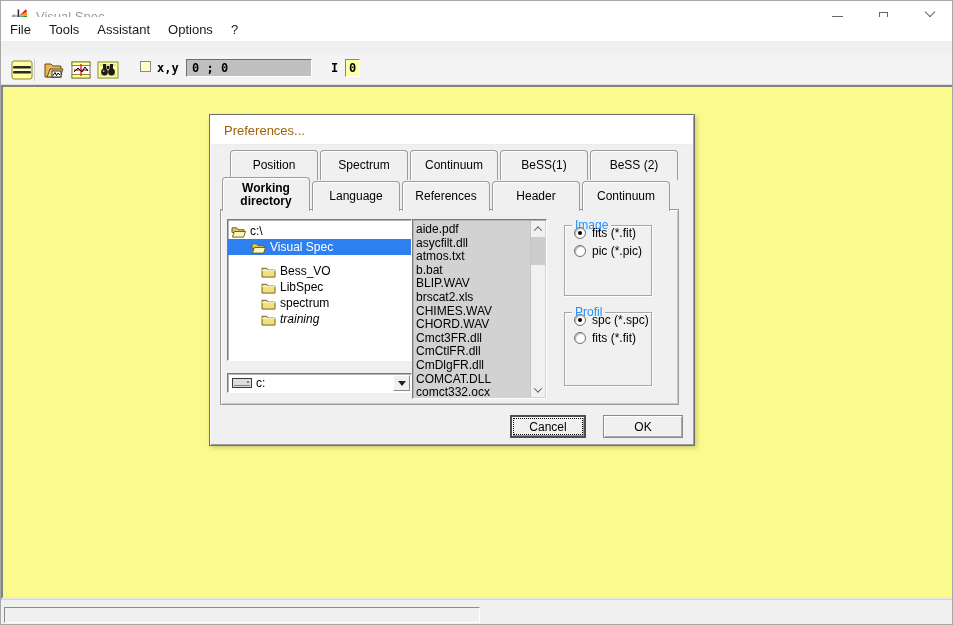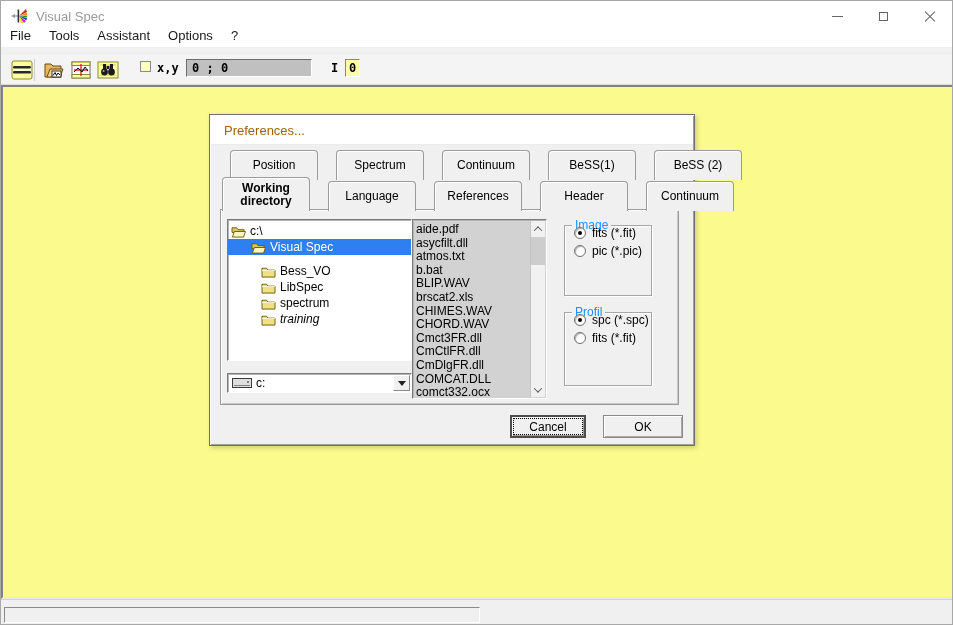--- a/index.html
+++ b/index.html
@@ -17,21 +17,21 @@
   .title-text { margin-left:8px; font-size:13px; color: var(--titlebar-text,#9a9a9a); }
   .win-controls { position:absolute; right:0; top:0; height:30px; display:flex; }
   .win-btn { width:46px; height:30px; display:flex; align-items:center; justify-content:center; }
   .glyph-min { width:11px; height:1px; background:#666; }
   .glyph-max { width:9px; height:9px; border:1px solid #666; }
   .glyph-close { position:relative; width:11px; height:11px; }
   .glyph-close::before,.glyph-close::after { content:""; position:absolute; left:-1px; top:5px; width:14px; height:1px; background:#666; }
   .glyph-close::before { transform:rotate(45deg); } .glyph-close::after { transform:rotate(-45deg); }
 
   
-  .menubar { position:absolute; left:0; top:22px; width:100%; height:24px; background:#fff; display:flex; align-items:center; }
+  .menubar { position:absolute; left:0; top:16px; width:100%; height:24px; background:#fff; display:flex; align-items:center; }
   .menu-item { padding:3px 9px; font-size:13px; color:#1a1a1a; cursor:default; }
 
   
   .toolbar { position:absolute; left:0; top:54px; width:100%; height:30px; background:#f4f4f4; border-bottom:1px solid #dcdcdc; }
   .tool-btn { position:absolute; top:2px; width:26px; height:26px; display:flex; align-items:center; justify-content:center; }
   .tool-sep { position:absolute; left:33px; top:4px; width:1px; height:22px; background:#cfcfcf; }
   .tb-check { position:absolute; left:139px; top:60px; width:11px; height:11px; background:#ffffc2; border:1px solid #8a8a8a; }
   .tb-label { position:absolute; font-family:"DejaVu Sans Mono", monospace; font-weight:bold; font-size:12px; top:60px; }
   .xy-label { left:156px; }
   .coord-box { position:absolute; left:185px; top:58px; width:126px; height:18px; background:#c0c0c0;
@@ -52,21 +52,21 @@
   .status-panel { position:absolute; left:3px; top:7px; width:476px; height:16px; background:#f0f0f0;
     border:1px solid; border-color:#8b8b8b #fff #fff #8b8b8b; }
 
   
   .dialog { position:absolute; left:208px; top:113px; width:486px; height:332px; background:#f0f0f0;
     border:1px solid #6f6f6f; box-shadow: inset 1px 1px 0 #fdfdfd, inset -1px -1px 0 #9f9f9f, 2px 2px 5px rgba(0,0,0,.18); }
   .dialog-titlebar { position:absolute; left:1px; top:1px; right:1px; height:29px; background:#fff; display:flex; align-items:center; border-bottom:1px solid #ececec; }
   .dialog-title { margin-left:13px; font-size:13px; color:#a16207; }
 
   
-  .tabrow { position:absolute; display:flex; gap:18px; }
+  .tabrow { position:absolute; display:flex; gap:2px; }
   .tabrow-back { left:20px; top:35px; height:30px; }
   .tabrow-front { left:12px; top:62px; height:34px; align-items:flex-end; z-index:3; }
   .tab { width:88px; background:#f0f0f0; border:1px solid #9b9b9b; border-bottom:none; border-radius:4px 4px 0 0;
     box-shadow: inset 1px 1px 0 #fff; display:flex; align-items:center; justify-content:center; text-align:center;
     font-size:12px; line-height:13px; cursor:default; }
   .tabrow-back .tab { height:30px; }
   .tabrow-front .tab { height:30px; margin-bottom:0; }
   .tabrow-front .tab.selected { height:34px; margin-bottom:0; font-weight:bold; z-index:4; }
 
   .tab-page { position:absolute; left:10px; top:94px; width:459px; height:196px; background:#f0f0f0;

